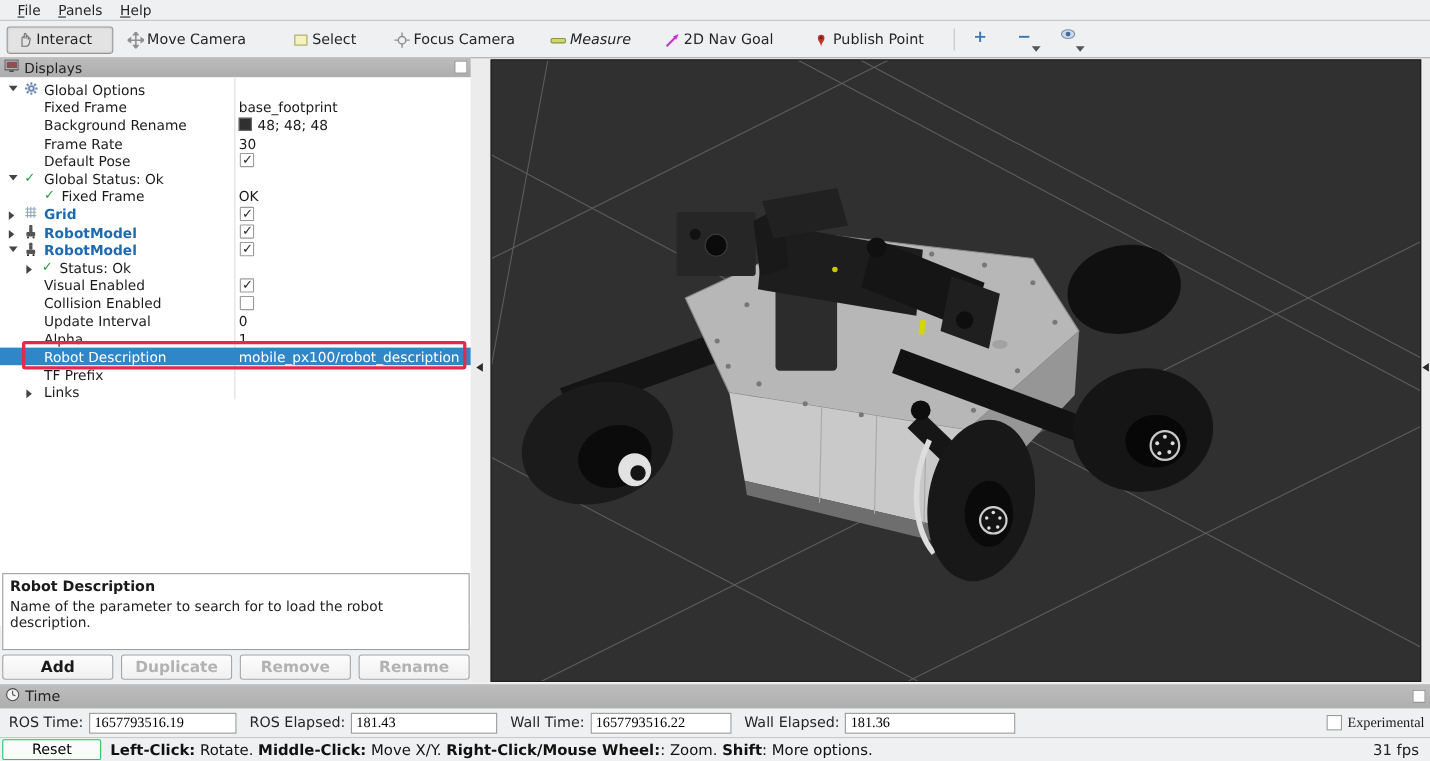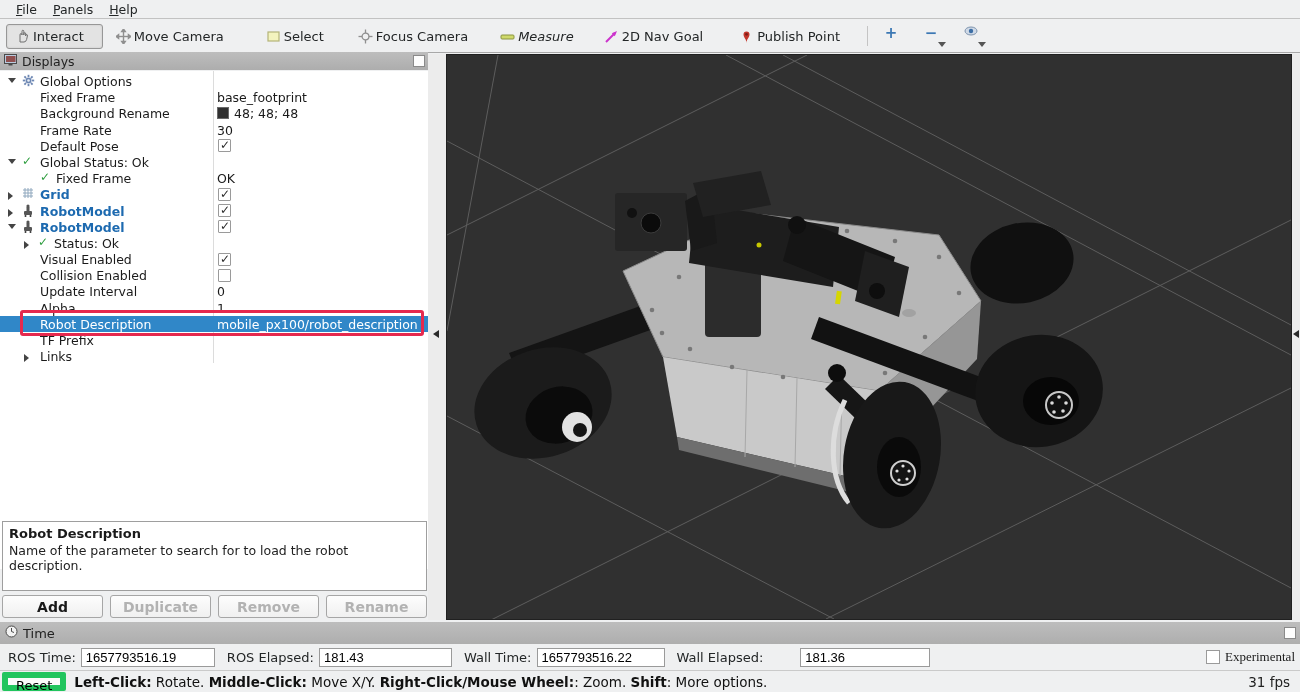--- a/index.html
+++ b/index.html
@@ -64,28 +64,28 @@
   .collapse-arrow { position:absolute; top:276px; width:0; height:0;
                     border-top:4px solid transparent; border-bottom:4px solid transparent; border-right:6px solid #2b2b2b; }
   .viewport { position:absolute; left:446px; top:54px; width:846px; height:566px; background:#303030; border:1px solid #202020; }
 
   
   .time-header { position:absolute; left:0; top:622px; width:1300px; height:22px; background:linear-gradient(#bdbdbd,#aeaeae);
                  display:flex; align-items:center; padding-left:5px; gap:5px; font-size:13px; color:#222; }
   .time-float { position:absolute; right:4px; top:5px; width:12px; height:12px; background:#fdfdfd; border:1px solid #8a8a8a; }
   .time-row { position:absolute; left:0; top:644px; width:1300px; height:26px; display:flex; align-items:center; padding-left:8px; font-size:13px; }
   .time-row label { margin-right:5px; color:#232627; white-space:nowrap; }
-  .time-input { height:19px; border:1px solid #9a9a9a; background:#fff; font-size:13px; padding:0 4px; margin-right:12px; font-family:Liberation Sans, sans-serif; }
+  .time-input { height:19px; border:1px solid #9a9a9a; background:#fff; font-size:13px; padding:0 4px; margin-right:12px; font-family:Liberation Serif, serif; }
   .exp-wrap { position:absolute; right:5px; display:flex; align-items:center; gap:5px;font-family:Liberation Serif, serif; }
   .exp-box { width:14px; height:14px; background:#fff; border:1px solid #9a9a9a; }
 
   
   .statusbar { position:absolute; left:0; top:670px; width:1300px; height:22px; background:#eff0f1; border-top:1px solid #cacaca;
                display:flex; align-items:center; padding:0 10px 0 2px; font-size:13.5px; }
-  .reset-btn { height:19px; padding:0 8px; background:#fbfbfb; border:6px solid #22c55e; border-radius:2px; font-size:13px; margin-right:8px; font-family:"DejaVu Sans", sans-serif; }
+  .reset-btn { height:19px; padding:0 26px; background:#fbfbfb; border:1px solid #22c55e; border-radius:2px; font-size:13px; margin-right:8px; font-family:"DejaVu Sans", sans-serif; }
   .help-text { flex:1; white-space:nowrap; overflow:hidden; color:#111; }
   .help-text .b { font-weight:bold; }
   .fps { margin-left:auto; color:#222; white-space:nowrap; }
 </style>
 </head>
 <body>
 
 <div class="app">
 
   <div class="menubar">
@@ -447,21 +447,21 @@
     <span class="time-float"></span>
   </div>
   <div class="time-row">
     <label>ROS Time:</label>
     <input class="time-input" style="width: 134px;" value="1657793516.19">
     <label>ROS Elapsed:</label>
     <input class="time-input" style="width: 133px;" value="181.43">
     <label>Wall Time:</label>
     <input class="time-input" style="width: 128px;" value="1657793516.22">
     <label>Wall Elapsed:</label>
-    <input class="time-input" style="width: 130px; margin-left: 32px;" value="181.36">
+    <input class="time-input" style="width: 155px;" value="181.36">
     <span class="exp-wrap">
       <span class="exp-box"></span>
       <span>Experimental</span>
     </span>
   </div>
 
   <div class="statusbar">
     <button class="reset-btn">Reset</button>
     <span class="help-text">
       <span class="b">Left-Click:</span><span> Rotate. </span><span class="b">Middle-Click:</span><span> Move X/Y. </span><span class="b">Right-Click/Mouse Wheel:</span><span>: Zoom. </span><span class="b">Shift</span><span>: More options.</span>

